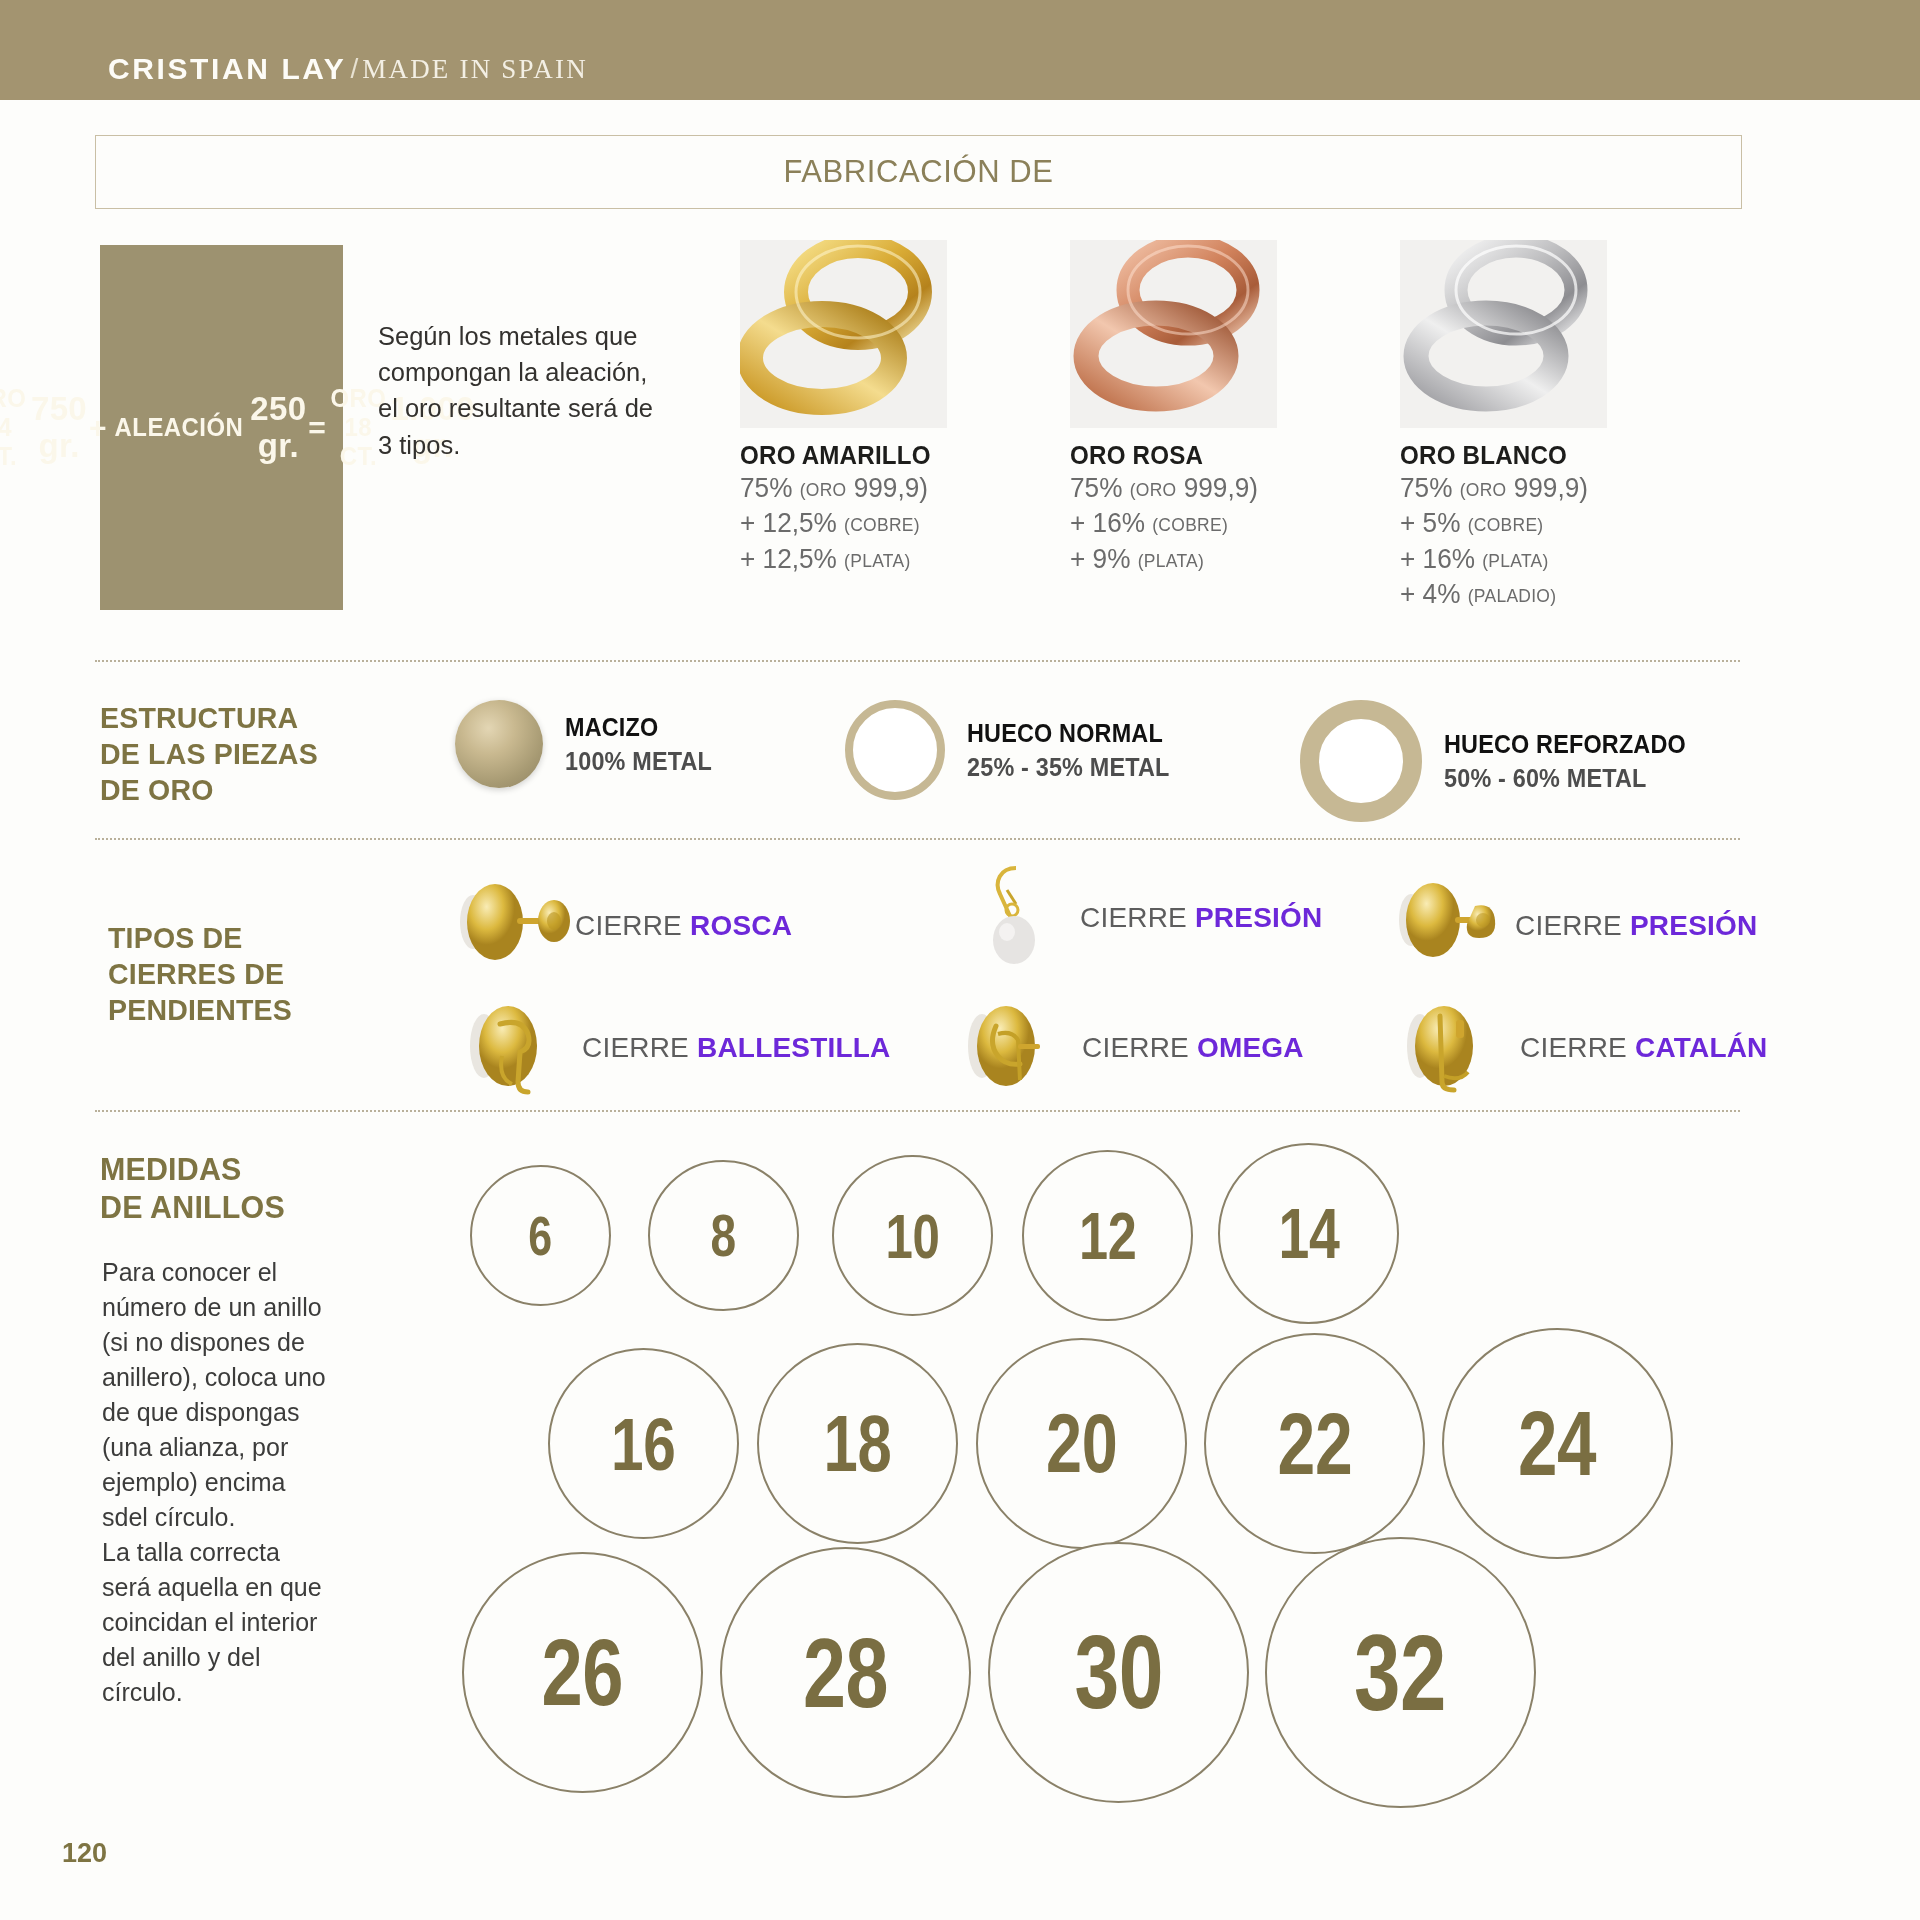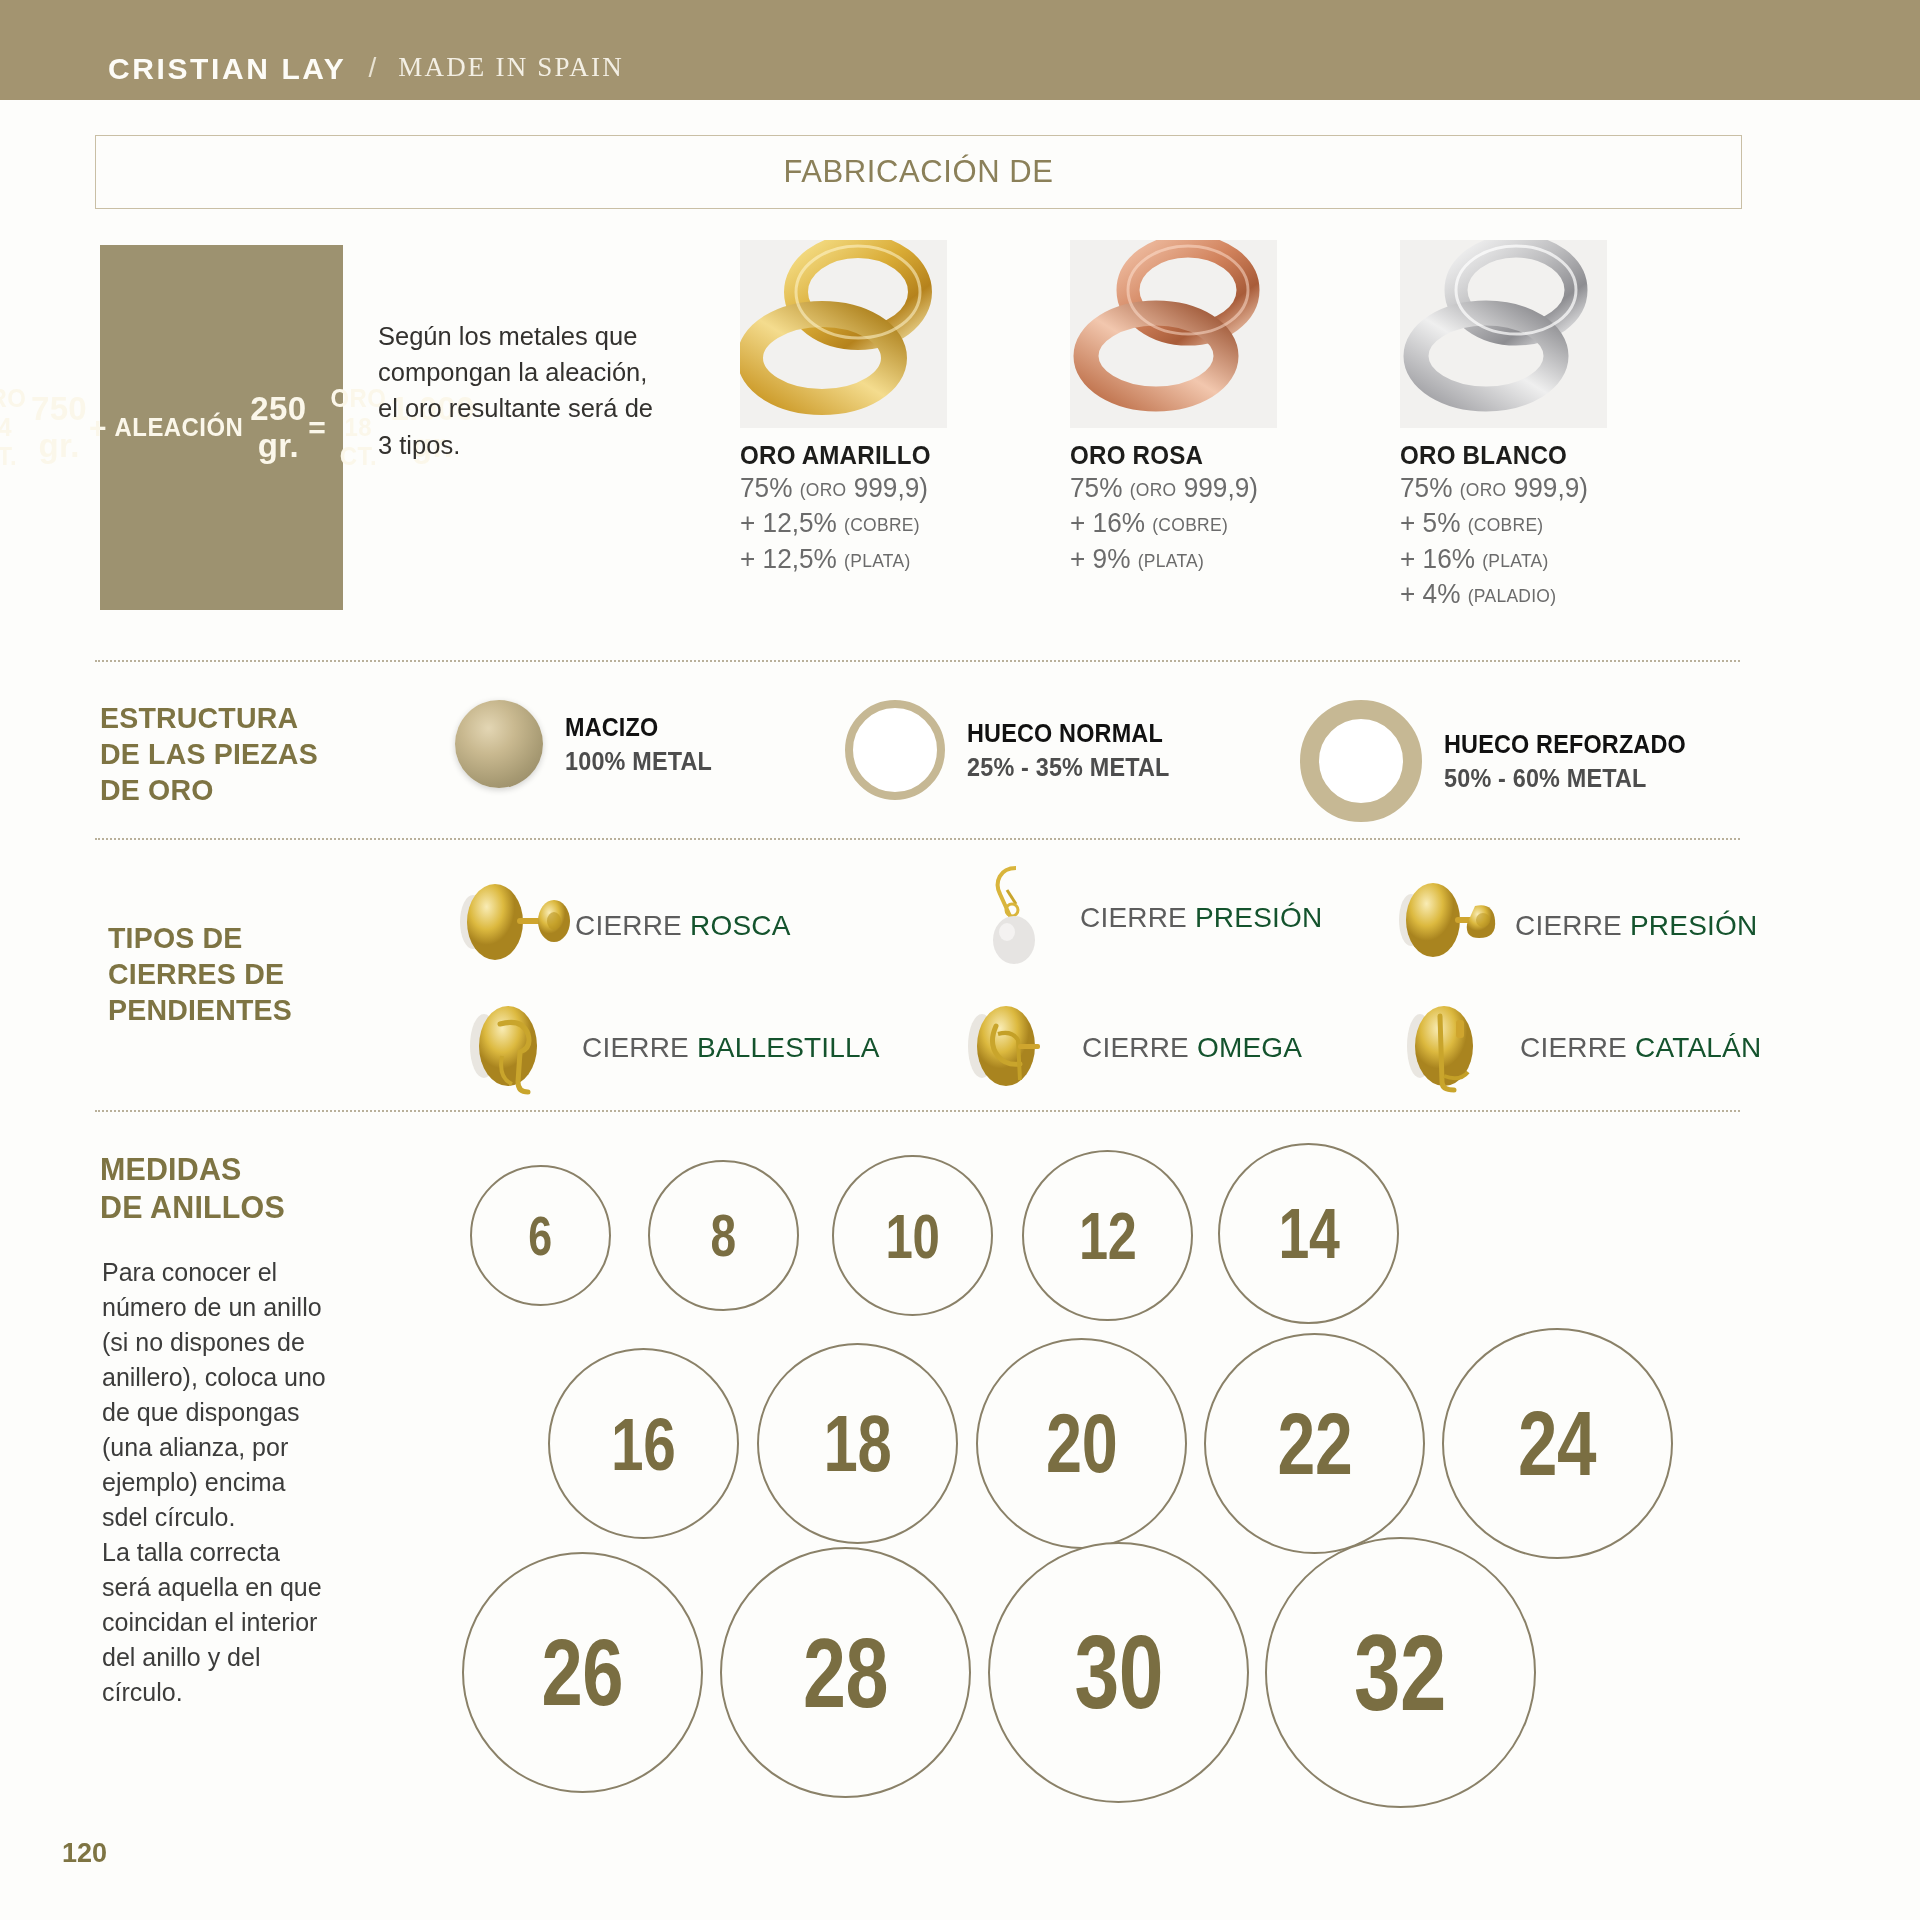--- a/index.html
+++ b/index.html
@@ -10,21 +10,21 @@
     overflow:hidden;
     position:relative;
   }
   
   .topbar{
     position:absolute;left:0;top:0;width:1920px;height:100px;
     background:#a39470;
   }
   .brandwrap{
     position:absolute;left:108px;top:52px;
-    display:flex;align-items:flex-start;gap:22px;
+    display:flex;align-items:center;gap:4px;
     white-space:nowrap;
   }
   .brand{
     color:#fdfcf7;font-size:30px;font-weight:bold;
     letter-spacing:2.6px;
     font-family:"Liberation Sans", sans-serif;
   }
   .brandslash{color:#e8e2d2;font-size:28px;font-weight:300;}
   .madein{
     color:#f3efe4;font-size:27px;letter-spacing:2.2px;
@@ -106,21 +106,21 @@
   .ringthick{
     width:84px;height:84px;border-radius:50%;
     border:19px solid #c6b894;background:#fff;
   }
   .estlab1{color:#111;font-size:26px;font-weight:bold;letter-spacing:0.2px;transform:scaleX(0.9);transform-origin:left center;}
   .estlab2{color:#4d4d4d;font-size:26px;font-weight:bold;letter-spacing:0.2px;transform:scaleX(0.9);transform-origin:left center;margin-top:3px;}
   
   .cierre{position:absolute;display:flex;align-items:center;}
   .cimg{width:120px;height:116px;position:relative;}
   .clab{color:#5d5d5d;font-size:28px;letter-spacing:0.2px;white-space:nowrap;}
-  .clab b{color:#14532d;font-weight:normal;}
+  .clab b{color:#6d28d9;font-weight:bold;}
   
   .rcircle{
     position:absolute;border:2px solid #8a8168;border-radius:50%;
     display:flex;align-items:center;justify-content:center;
     background:#fdfdfb;
   }
   .rcircle span{
     color:#7a6e42;font-weight:bold;letter-spacing:-0.5px;
     transform:scaleX(0.78);display:inline-block;
   }

